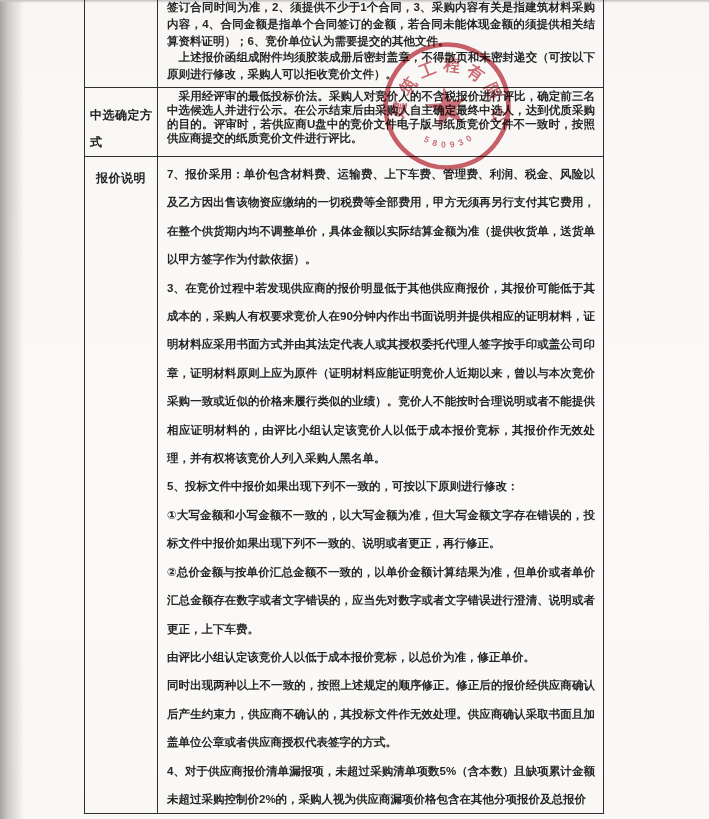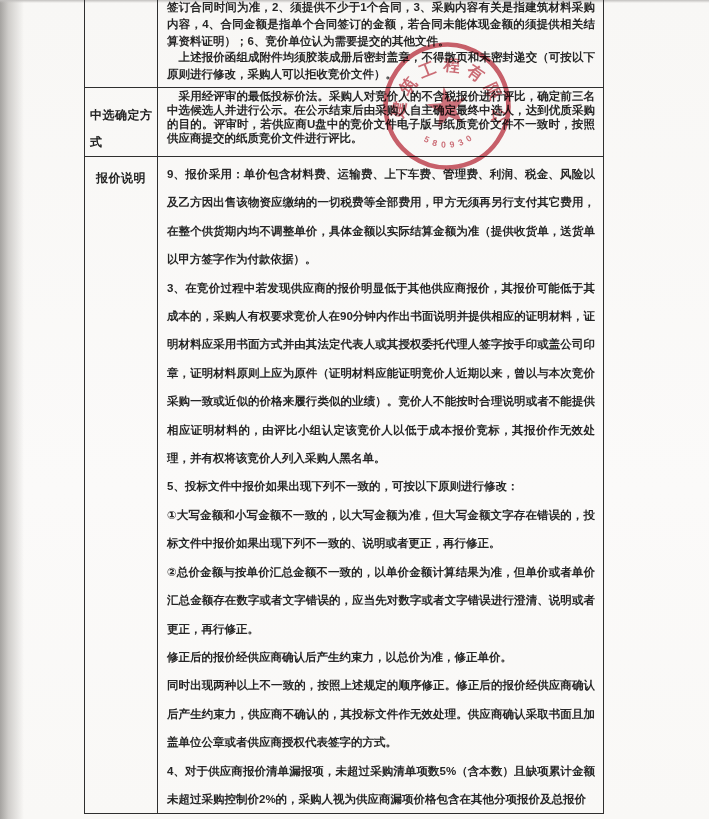--- a/index.html
+++ b/index.html
@@ -81,26 +81,26 @@
       <td class="label-cell label-row2">中选确定方式</td>
       <td class="content row2-content">
 
       <p>　采用经评审的最低投标价法。采购人对竞价人的不含税报价进行评比，确定前三名中选候选人并进行公示。在公示结束后由采购人自主确定最终中选人，达到优质采购的目的。评审时，若供应商U盘中的竞价文件电子版与纸质竞价文件不一致时，按照供应商提交的纸质竞价文件进行评比。</p>
           </td>
     </tr>
     <tr class="r3">
       <td class="label-cell label-row3">报价说明</td>
       <td class="content row3-content">
 
-      <p>9、报价采用：单价包含材料费、运输费、上下车费、管理费、利润、税金、风险以及乙方因出售该物资应缴纳的一切税费等全部费用，甲方无须再另行支付其它费用，在整个供货期内均不调整单价，具体金额以实际结算金额为准（提供收货单，送货单以甲方签字作为付款依据）。</p>
+      <p>7、报价采用：单价包含材料费、运输费、上下车费、管理费、利润、税金、风险以及乙方因出售该物资应缴纳的一切税费等全部费用，甲方无须再另行支付其它费用，在整个供货期内均不调整单价，具体金额以实际结算金额为准（提供收货单，送货单以甲方签字作为付款依据）。</p>
             <p>3、在竞价过程中若发现供应商的报价明显低于其他供应商报价，其报价可能低于其成本的，采购人有权要求竞价人在90分钟内作出书面说明并提供相应的证明材料，证明材料应采用书面方式并由其法定代表人或其授权委托代理人签字按手印或盖公司印章，证明材料原则上应为原件（证明材料应能证明竞价人近期以来，曾以与本次竞价采购一致或近似的价格来履行类似的业绩）。竞价人不能按时合理说明或者不能提供相应证明材料的，由评比小组认定该竞价人以低于成本报价竞标，其报价作无效处理，并有权将该竞价人列入采购人黑名单。</p>
             <p>5、投标文件中报价如果出现下列不一致的，可按以下原则进行修改：</p>
             <p>①大写金额和小写金额不一致的，以大写金额为准，但大写金额文字存在错误的，投标文件中报价如果出现下列不一致的、说明或者更正，再行修正。</p>
-            <p>②总价金额与按单价汇总金额不一致的，以单价金额计算结果为准，但单价或者单价汇总金额存在数字或者文字错误的，应当先对数字或者文字错误进行澄清、说明或者更正，再行修正。</p>
-            <p>修正后的报价经供应商确认后产生约束力，以总价为准，修正单价。</p>
+            <p>②总价金额与按单价汇总金额不一致的，以单价金额计算结果为准，但单价或者单价汇总金额存在数字或者文字错误的，应当先对数字或者文字错误进行澄清、说明或者更正，上下车费。</p>
+            <p>由评比小组认定该竞价人以低于成本报价竞标，以总价为准，修正单价。</p>
             <p>同时出现两种以上不一致的，按照上述规定的顺序修正。修正后的报价经供应商确认后产生约束力，供应商不确认的，其投标文件作无效处理。供应商确认采取书面且加盖单位公章或者供应商授权代表签字的方式。</p>
             <p>4、对于供应商报价清单漏报项，未超过采购清单项数5%（含本数）且缺项累计金额未超过采购控制价2%的，采购人视为供应商漏项价格包含在其他分项报价及总报价</p>
           </td>
     </tr>
   </tbody>
     </table>
 
   <div class="stamp">
     <svg width="132" height="132" viewBox="0 0 200 200">
       <defs>

